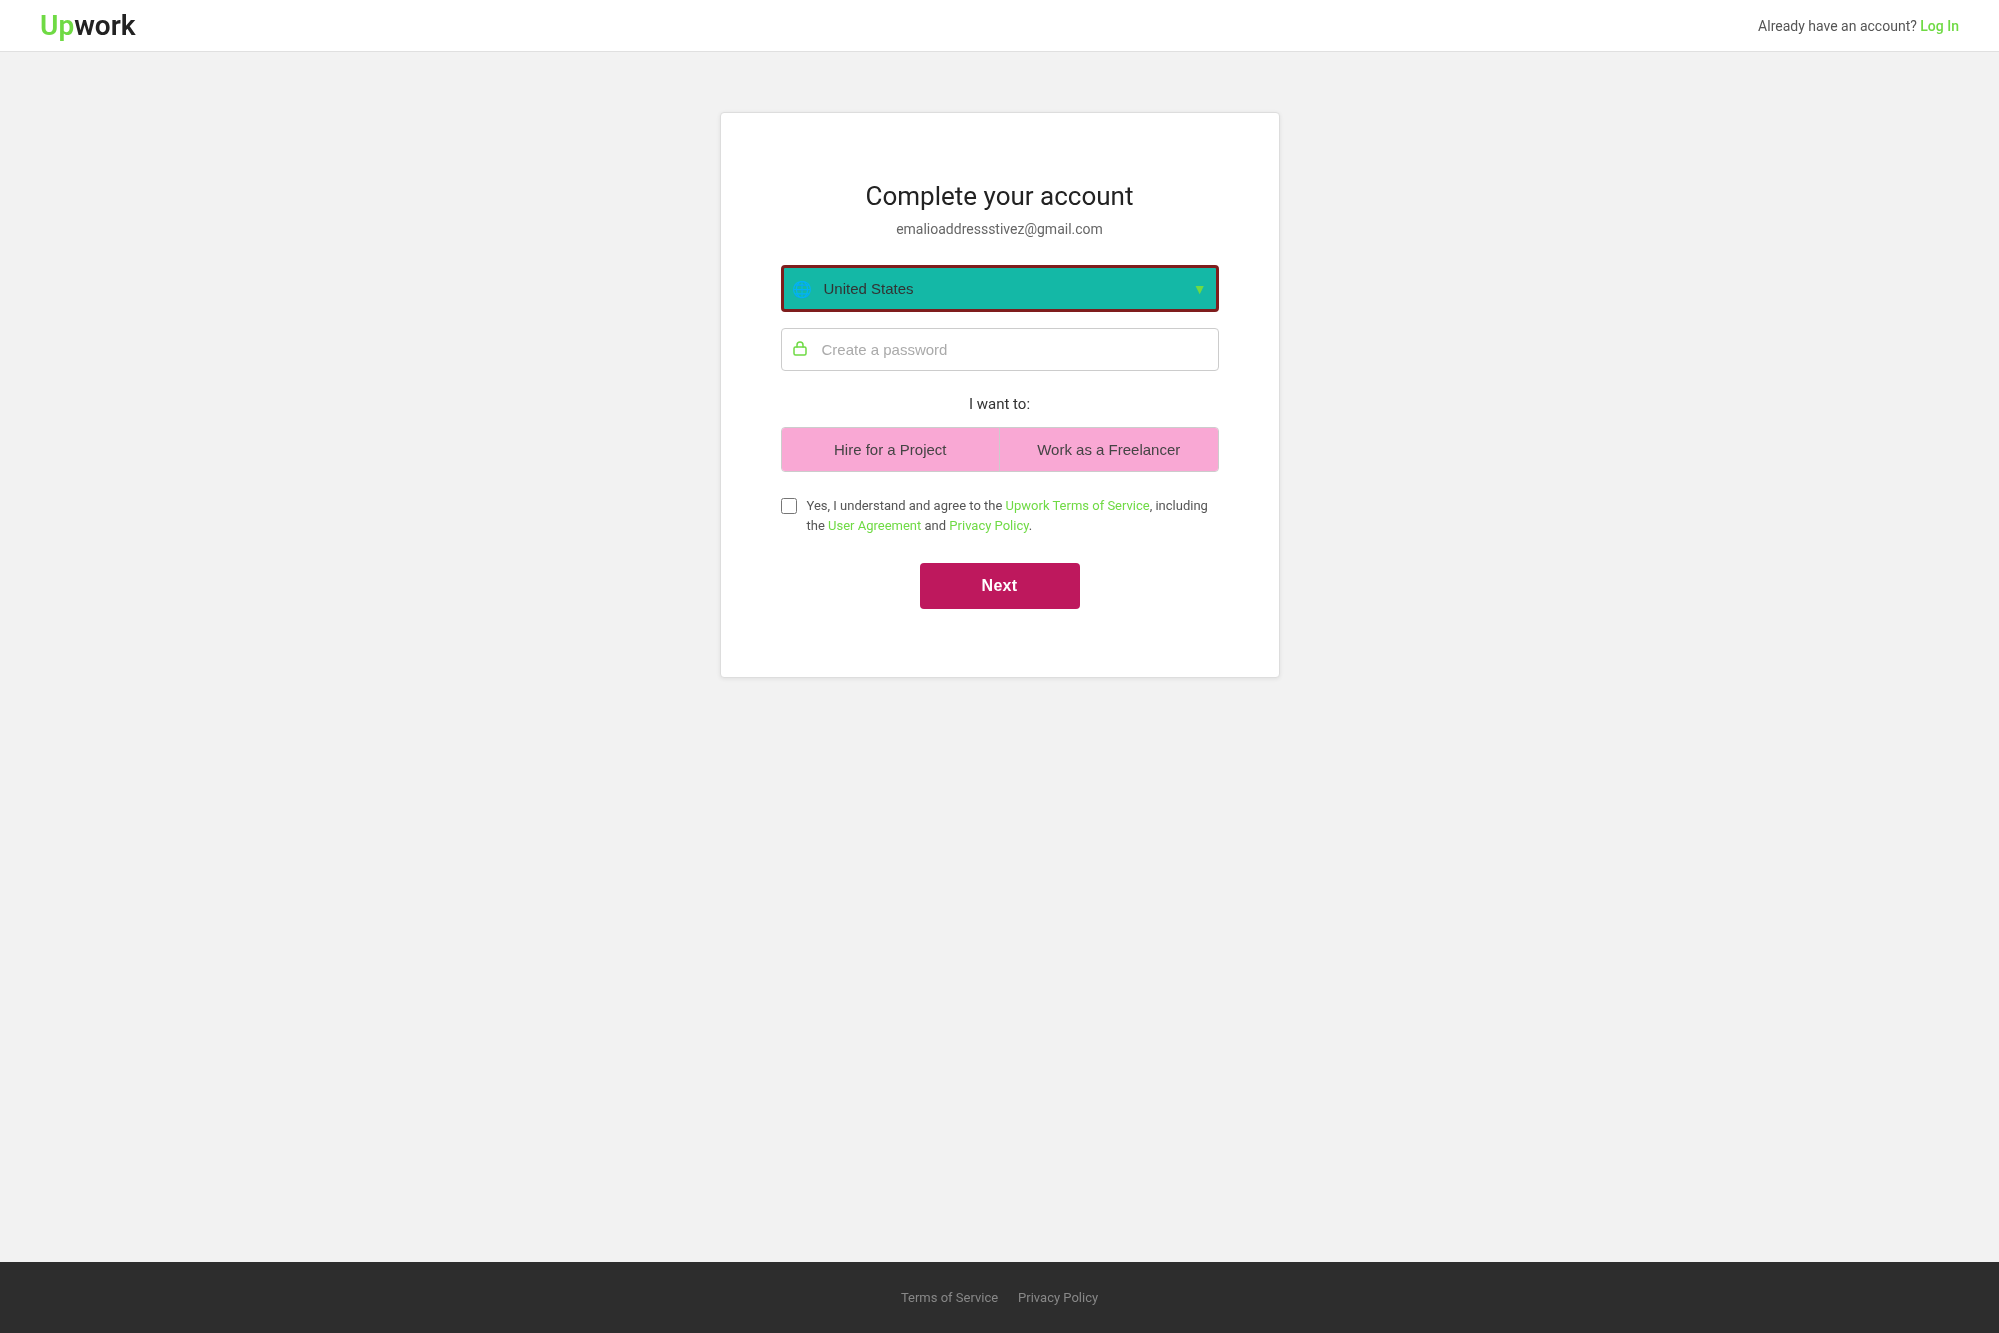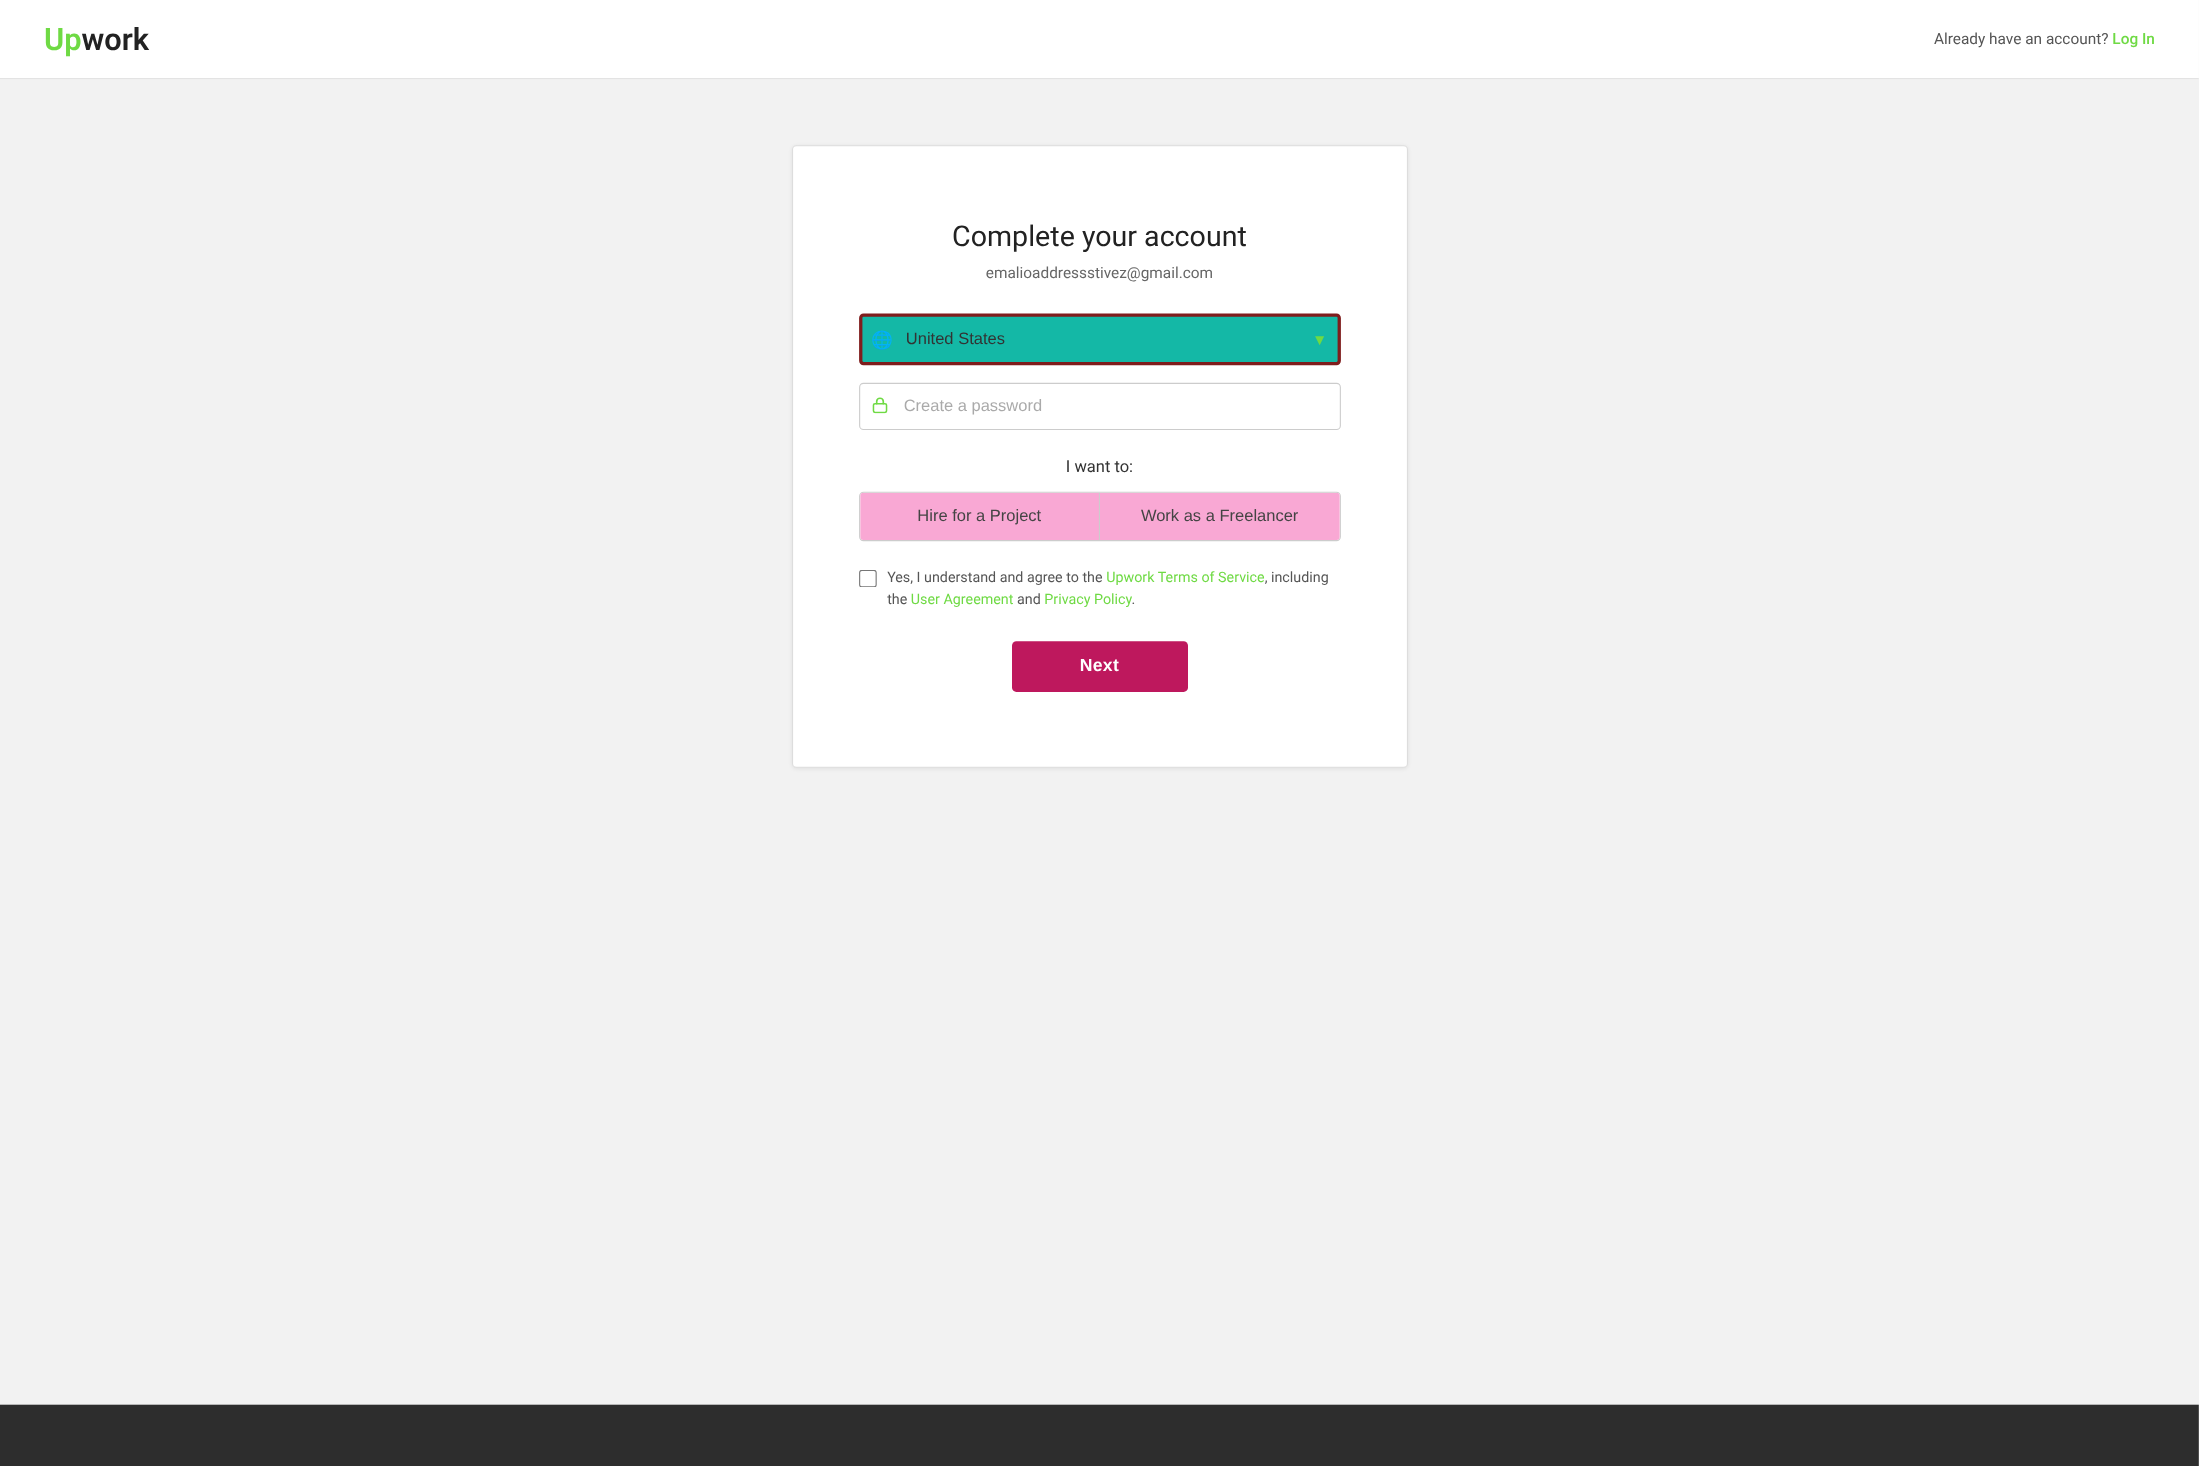--- a/index.html
+++ b/index.html
@@ -14,21 +14,21 @@
       min-height: 100vh;
       display: flex;
       flex-direction: column;
     }
 
     
     .header {
       background-color: #ffffff;
       border-bottom: 1px solid #e0e0e0;
       padding: 0 40px;
-      height: 72px;
+      height: 52px;
       display: flex;
       align-items: center;
       justify-content: space-between;
     }
 
     .logo {
       display: flex;
       align-items: center;
       font-size: 28px;
       font-weight: 600;
@@ -323,13 +323,17 @@
         <a class="terms-link" href="#">Privacy Policy</a><span>.</span>
       </span>
     </div>
 
     <button class="next-btn">Next</button>
 
   </div>
 </main>
 
 <footer class="footer">
+  <div class="footer-links">
+    <a class="footer-link" href="#">Terms of Service</a>
+    <a class="footer-link" href="#">Privacy Policy</a>
+  </div>
 </footer>
 
 </body></html>

